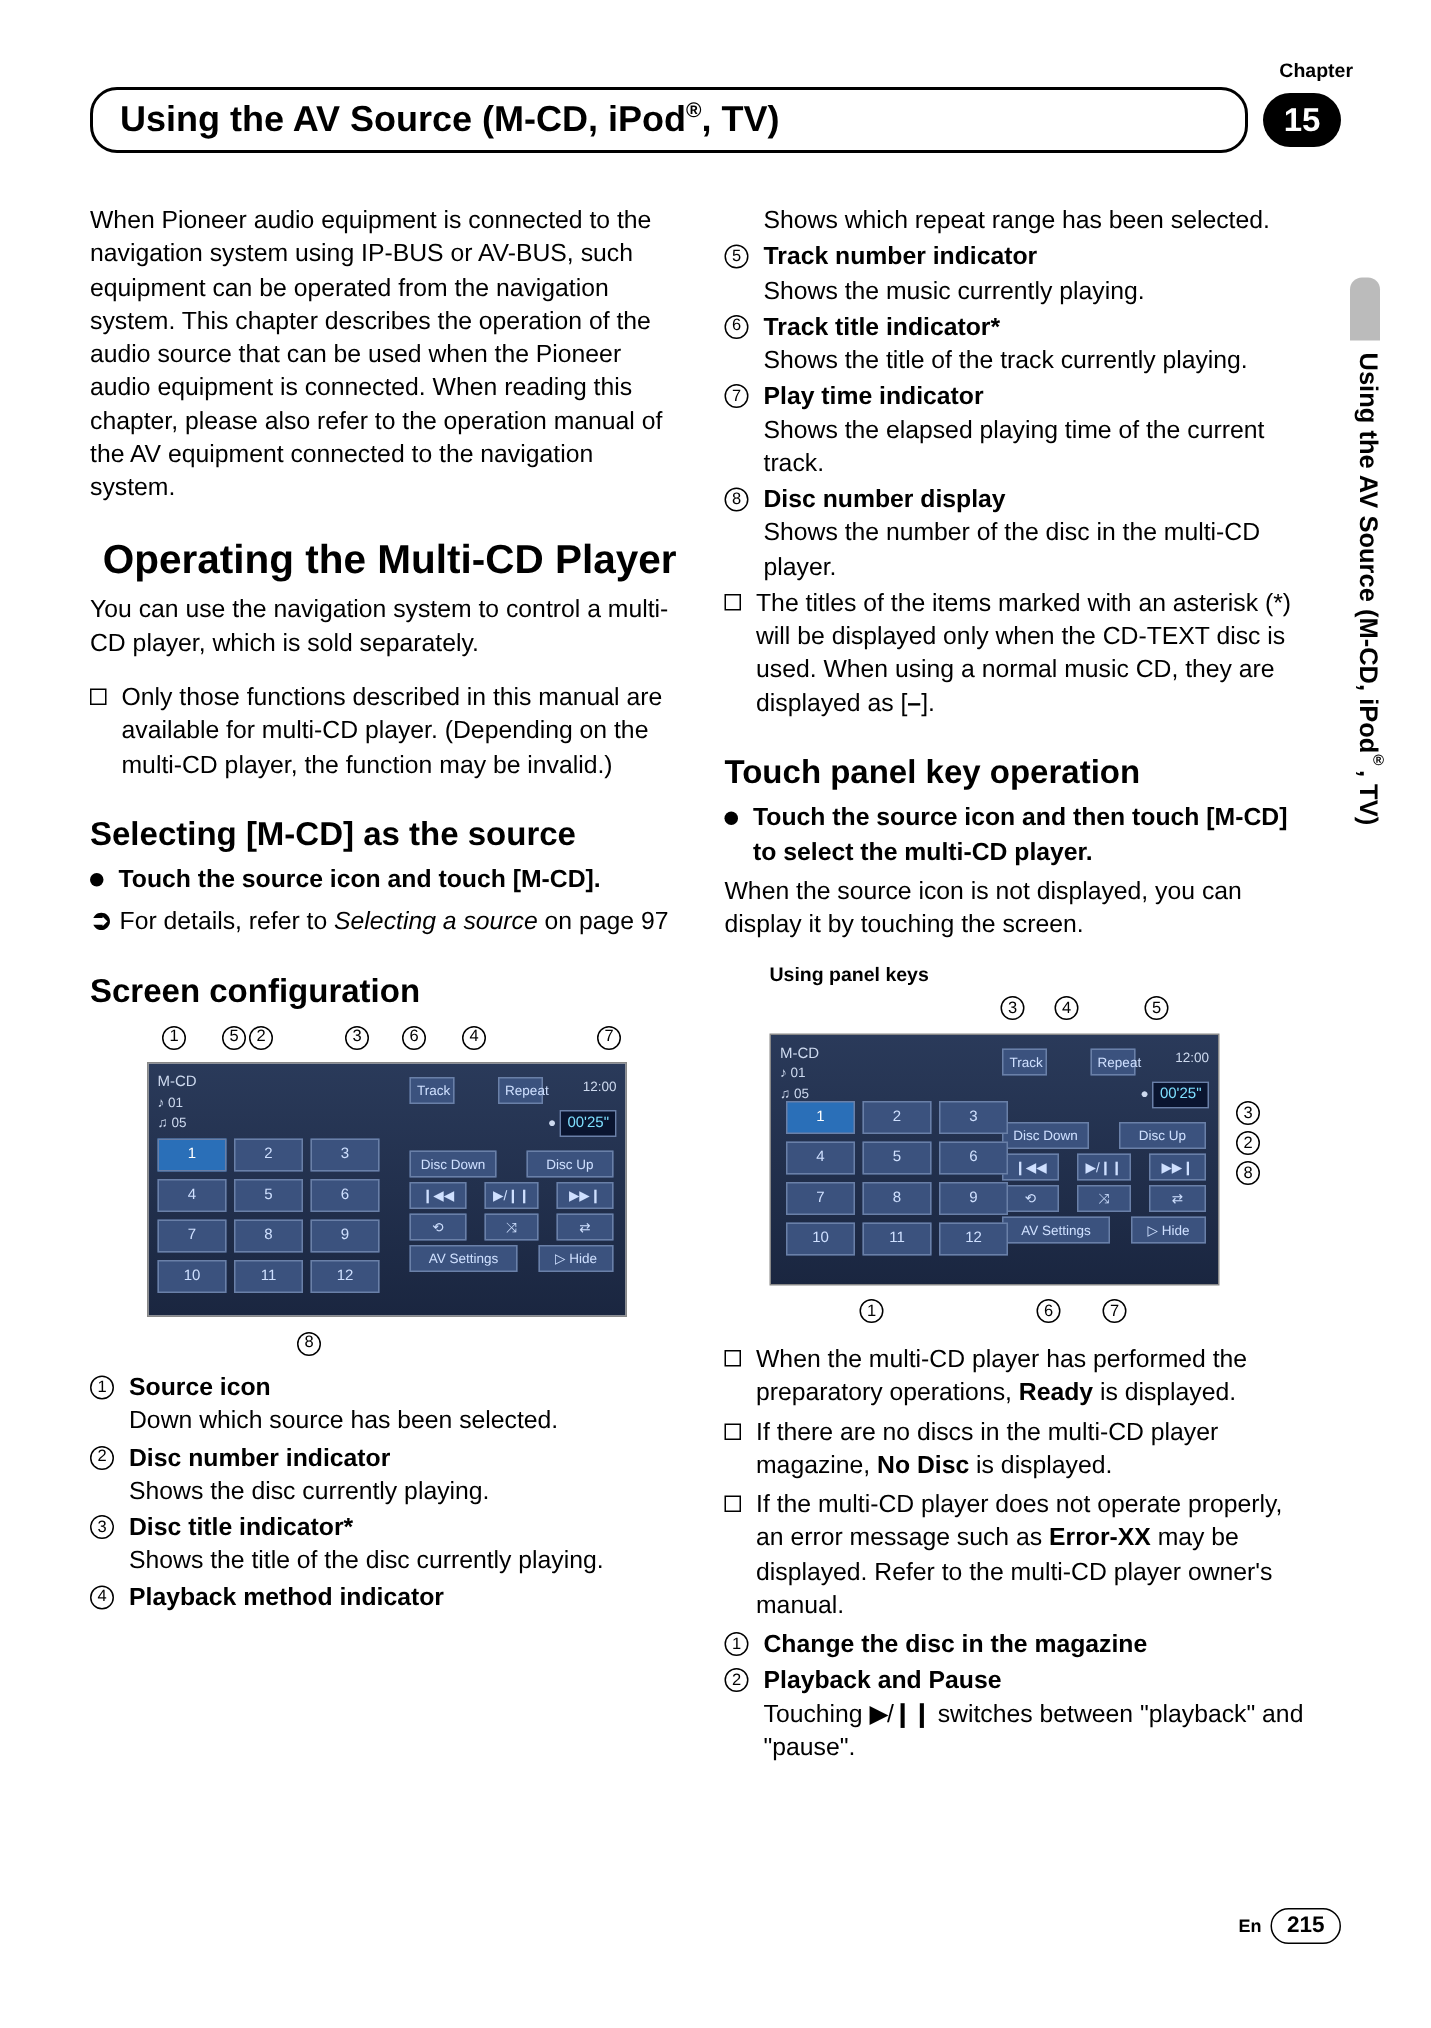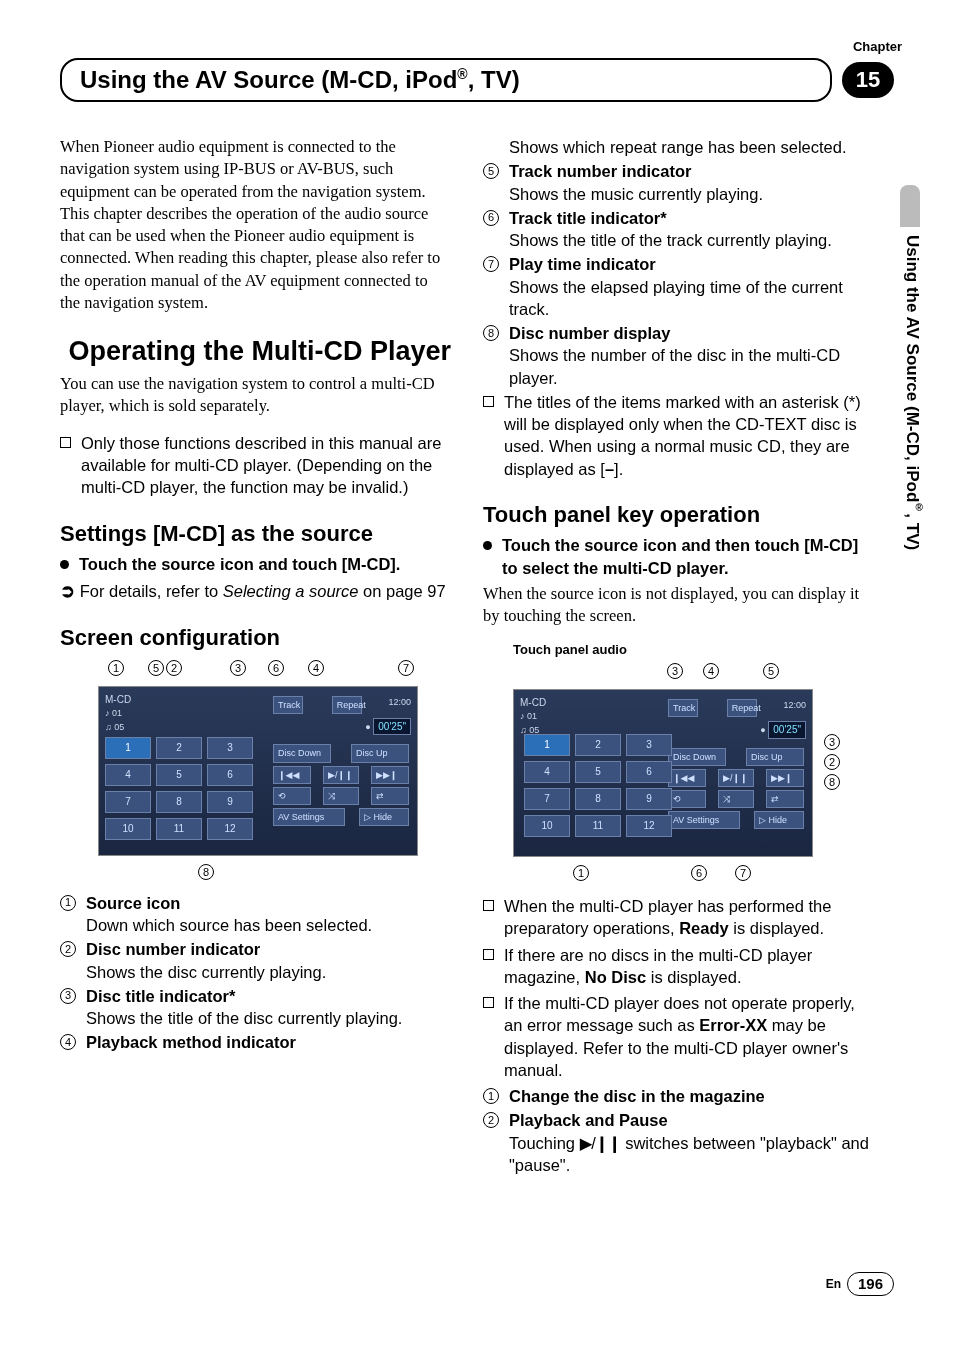--- a/index.html
+++ b/index.html
@@ -77,21 +77,21 @@
     top: 136px;
     left: 60px;
     right: 80px;
     display: flex;
     gap: 32px;
   }
   .col {
     flex: 1;
     min-width: 0;
   }
-  .para { margin-bottom: 14px; font-family: Liberation Serif, serif; }
+  .para { margin-bottom: 14px; }
   .h1 {
     font-size: 27px;
     font-weight: 900;
     margin-top: 22px;
     margin-bottom: 6px;
     line-height: 1.15;
     text-align: right;
   }
   .h2 {
     font-size: 22px;
@@ -209,21 +209,21 @@
     font-size: 9px;
   }
   .rbtn {
     background: #3b527e;
     border: 1px solid #6a80a8;
     color: #cfe0ff;
     font-size: 9px;
     padding: 2px 4px;
     margin: 3px 2px 0 2px;
     display: inline-block;
-    text-align: left;
+    text-align: center;
   }
   .rrow { display: flex; justify-content: space-between; }
   .time-box {
     border: 1px solid #6a80a8;
     background: #0a1530;
     color: #7fe0ff;
     padding: 1px 4px;
     font-size: 10px;
     display: inline-block;
   }
@@ -300,21 +300,21 @@
   <div class="col">
     <div class="para">When Pioneer audio equipment is connected to the navigation system using IP-BUS or AV-BUS, such equipment can be operated from the navigation system. This chapter describes the operation of the audio source that can be used when the Pioneer audio equipment is connected. When reading this chapter, please also refer to the operation manual of the AV equipment connected to the navigation system.</div>
 
     <div class="h1">Operating the Multi-CD Player</div>
     <div class="para">You can use the navigation system to control a multi-CD player, which is sold separately.</div>
     <div class="bullet-row">
       <div class="bullet-sq"></div>
       <div>Only those functions described in this manual are available for multi-CD player. (Depending on the multi-CD player, the function may be invalid.)</div>
     </div>
 
-    <div class="h2">Settings [M-CD] as the source</div>
+    <div class="h2">Selecting [M-CD] as the source</div>
     <div class="bullet-row">
       <div class="bullet-circ"></div>
       <div>
         <span class="bold">Touch the source icon and touch </span><span class="bold bracket">[M-CD]</span><span class="bold">.</span>
       </div>
     </div>
     <div class="arrow-ref">
       <span class="arrow">➲</span><span> For details, refer to </span><em class="it">Selecting a source</em><span> on page 97</span>
     </div>
 
@@ -455,21 +455,21 @@
     <div class="h2">Touch panel key operation</div>
 
     <div class="bullet-row">
       <div class="bullet-circ"></div>
       <div>
         <span class="bold">Touch the source icon and then touch </span><span class="bold bracket">[M-CD]</span><span class="bold"> to select the multi-CD player.</span>
       </div>
     </div>
     <div class="para">When the source icon is not displayed, you can display it by touching the screen.</div>
 
-    <div class="tpk-label">Touch panel audio</div>
+    <div class="tpk-label">Using panel keys</div>
 
     <div class="callouts-top2">
       <span class="co" style="left:162px"><span class="co-num">3</span></span>
       <span class="co" style="left:198px"><span class="co-num">4</span></span>
       <span class="co" style="left:258px"><span class="co-num">5</span></span>
     </div>
 
     <div class="screenshot2">
       <div class="topbar">
         <span>M-CD</span><br>
@@ -564,14 +564,14 @@
           <span>Touching </span><span class="playicon">▶/❙❙</span><span> switches between "playback" and "pause".</span>
         </div>
       </div>
     </div>
 
   </div>
 </div>
 
 <div class="footer-page">
   <span class="en">En</span>
-  <span class="pn">196</span>
+  <span class="pn">215</span>
 </div>
 
 </body></html>

